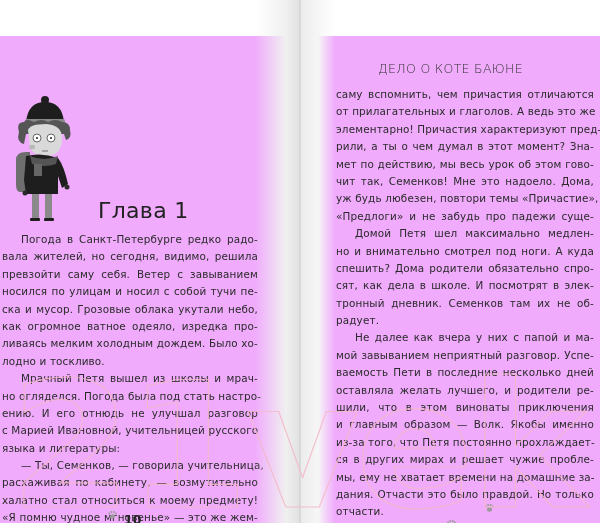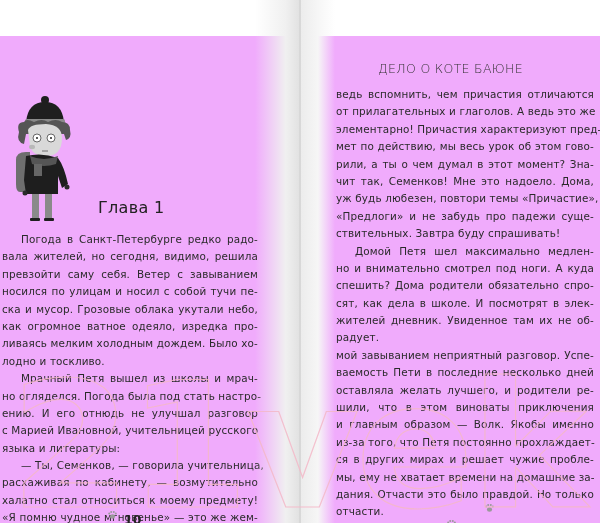--- a/index.html
+++ b/index.html
@@ -23,21 +23,21 @@
     .gutter-right {
       position: absolute; left: 301px; top: 0; width: 34px; height: 523px;
       background: linear-gradient(to right, #ececec 0%, #f6f6f6 50%, rgba(255,255,255,0) 100%);
     }
     .running-head {
       position: absolute; top: 25px; left: 0; width: 299px; text-align: center;
       font-size: 12.5px; letter-spacing: 0.3px; color: #333; font-weight: 300;
     }
     .chapter-title {
       position: absolute; left: 98px; top: 162px;
-      font-size: 16px; color: #222; letter-spacing: 0.3px;
+      font-size: 22px; color: #222; letter-spacing: 0.3px;
     }
     .body-text {
       position: absolute; font-size: 10.4px; line-height: 17.4px; color: #2a2a2a;
       letter-spacing: 0.15px;
     }
     .left-text { left: 2px; top: 195px; width: 256px; }
     .right-text { left: 35px; top: 50px; width: 258px; }
     .line { white-space: nowrap; text-align: justify; text-align-last: justify; display: block; height: 17.4px; }
     .line.last { text-align-last: left; }
     .line.indent { padding-left: 19px; }
@@ -127,35 +127,35 @@
   </svg>
 </div>
 
 <div class="gutter-left"></div>
 <div class="spine"></div>
 
 <div class="page page-right">
   <div class="running-head">ДЕЛО О КОТЕ БАЮНЕ</div>
 
   <div class="body-text right-text" id="right-body">
-      <span class="line">ведь вспомнить, чем причастия отличаются</span>
+      <span class="line">саму вспомнить, чем причастия отличаются</span>
       <span class="line">от прилагательных и глаголов. А ведь это же</span>
       <span class="line">элементарно! Причастия характеризуют пред-</span>
+      <span class="line">рили, а ты о чем думал в этот момент? Зна-</span>
       <span class="line">мет по действию, мы весь урок об этом гово-</span>
-      <span class="line">рили, а ты о чем думал в этот момент? Зна-</span>
       <span class="line">чит так, Семенков! Мне это надоело. Дома,</span>
       <span class="line">уж будь любезен, повтори темы «Причастие»,</span>
       <span class="line">«Предлоги» и не забудь про падежи суще-</span>
-      <span class="line last">ствительных. Завтра буду спрашивать!</span>
       <span class="line indent">Домой Петя шел максимально медлен-</span>
       <span class="line">но и внимательно смотрел под ноги. А куда</span>
       <span class="line">спешить? Дома родители обязательно спро-</span>
       <span class="line">сят, как дела в школе. И посмотрят в элек-</span>
-      <span class="line">жителей дневник. Увиденное там их не об-</span>
+      <span class="line">тронный дневник. Семенков там их не об-</span>
       <span class="line last">радует.</span>
+      <span class="line indent">Не далее как вчера у них с папой и ма-</span>
       <span class="line">мой завыванием неприятный разговор. Успе-</span>
       <span class="line">ваемость Пети в последние несколько дней</span>
       <span class="line">оставляла желать лучшего, и родители ре-</span>
       <span class="line">шили, что в этом виноваты приключения</span>
       <span class="line">и главным образом — Волк. Якобы именно</span>
       <span class="line">из-за того, что Петя постоянно прохлаждает-</span>
       <span class="line">ся в других мирах и решает чужие пробле-</span>
       <span class="line">мы, ему не хватает времени на домашние за-</span>
       <span class="line">дания. Отчасти это было правдой. Но только</span>
       <span class="line last">отчасти.</span>

